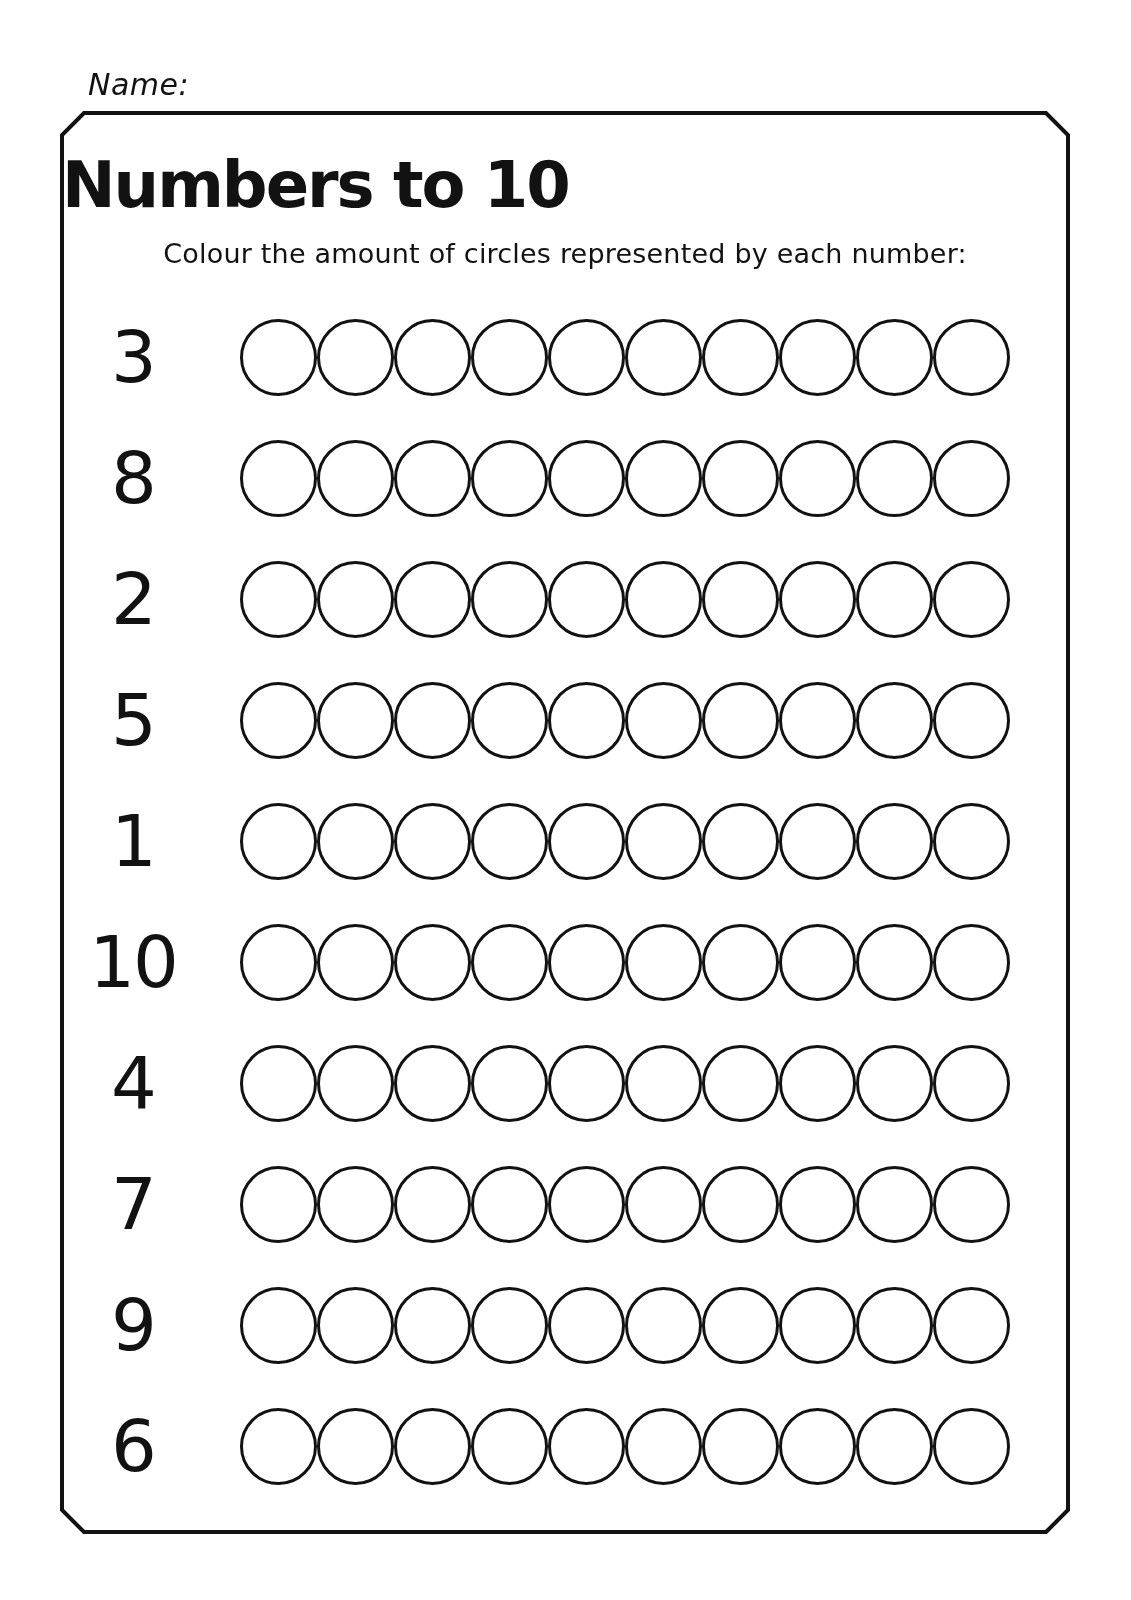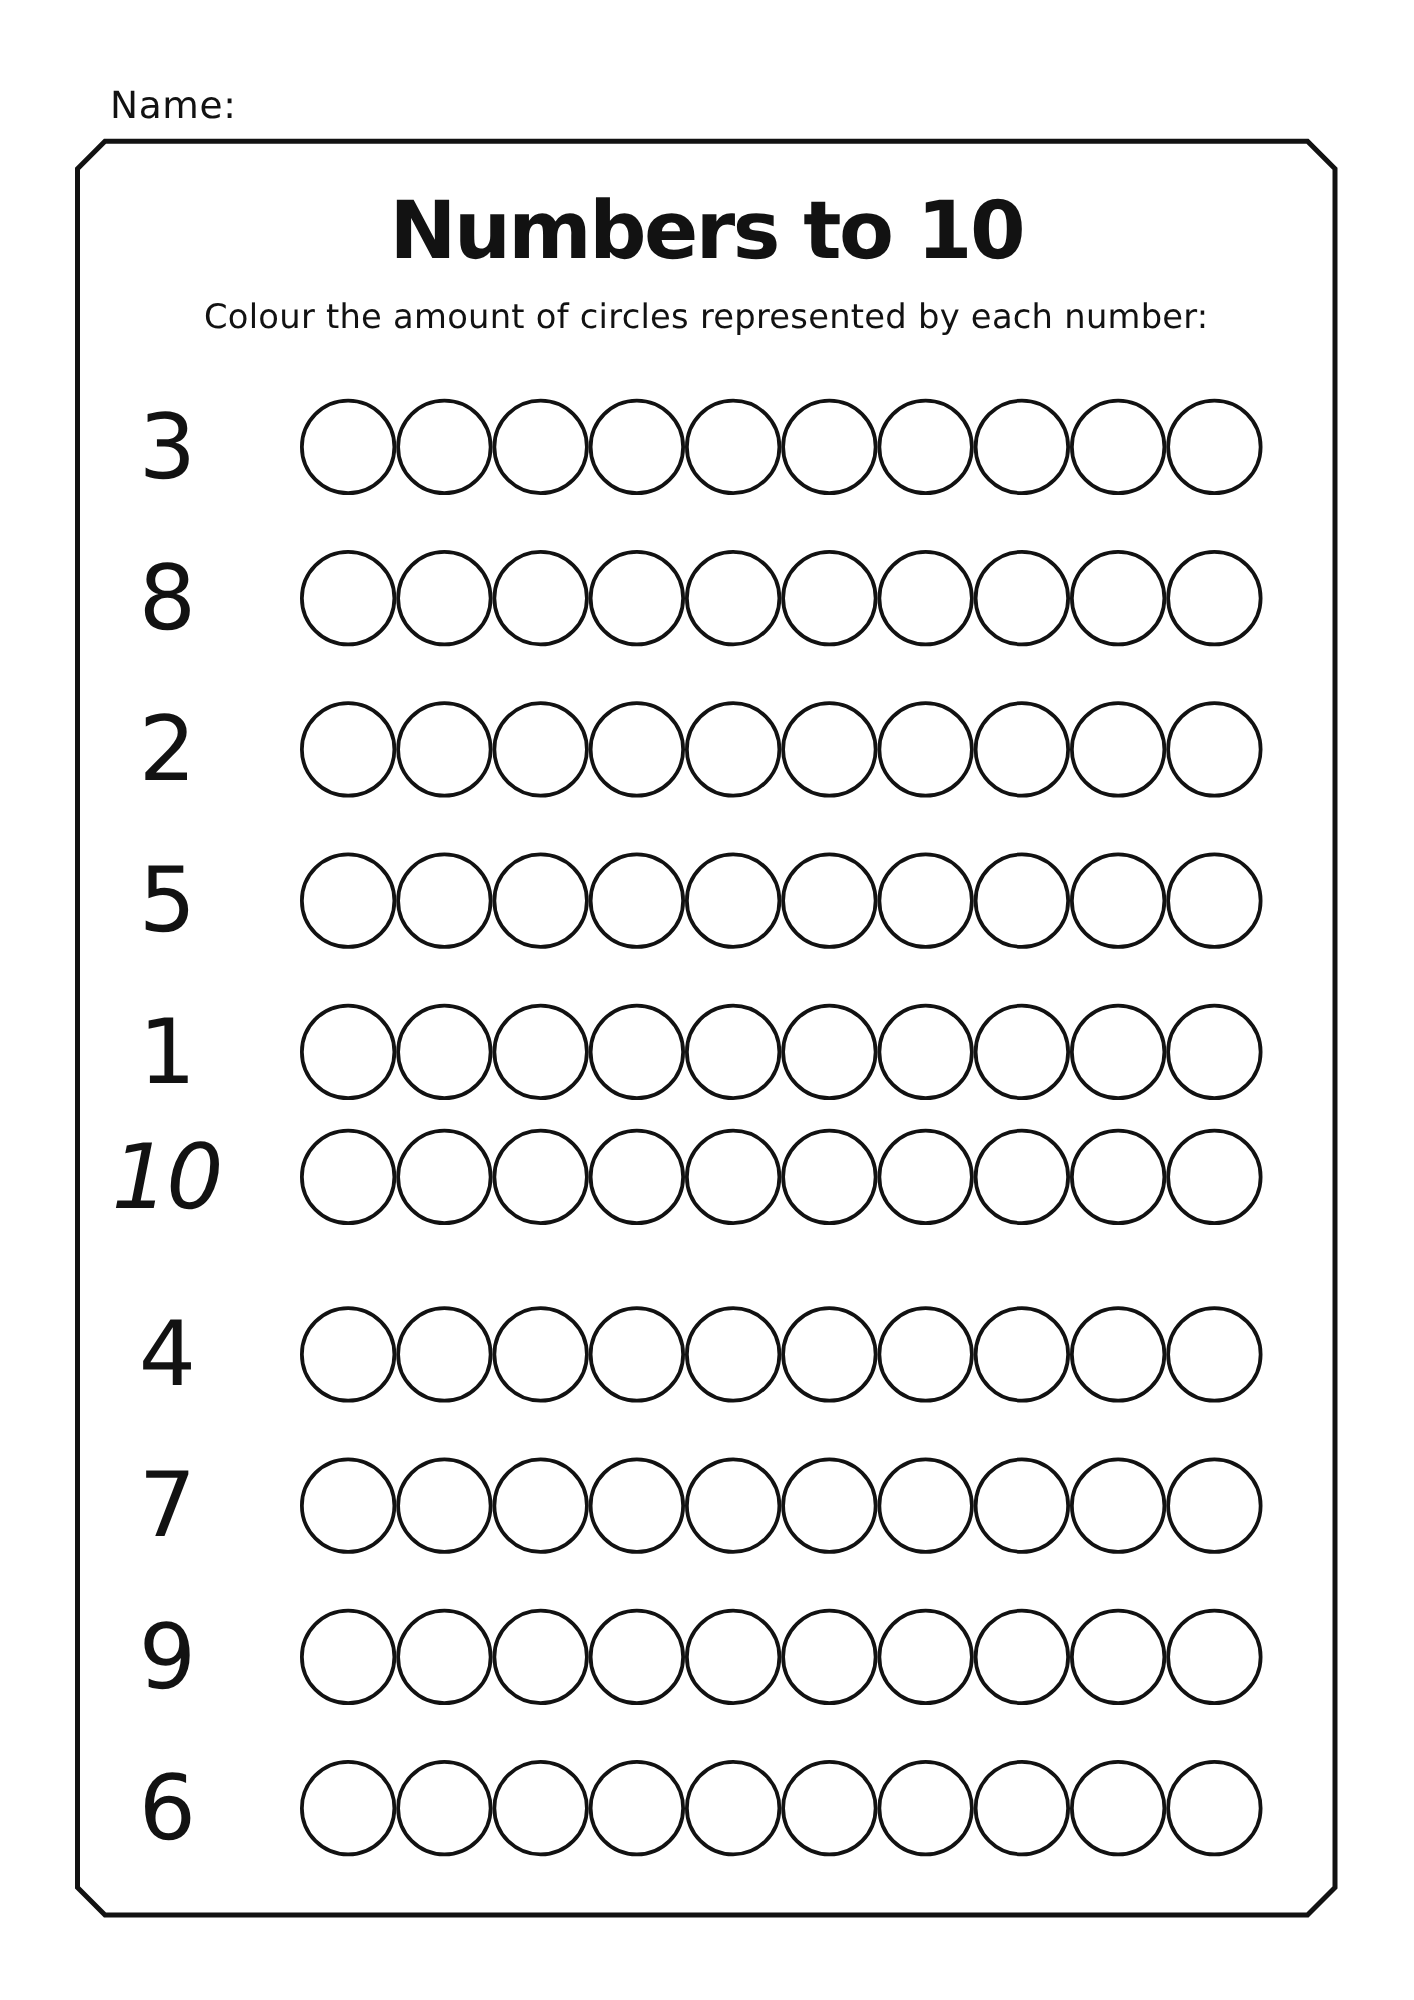--- a/index.html
+++ b/index.html
@@ -16,40 +16,41 @@
     font-family: "DejaVu Sans", "Liberation Sans", sans-serif;
     overflow: hidden;
   }
   .name-label {
     position: absolute;
     left: 88px;
     top: 70px;
     font-size: 30px;
     letter-spacing: 0.5px;
     line-height: 1;
+    font-style: italic;
   }
   .border-svg {
     position: absolute;
     left: 0;
     top: 0;
     pointer-events: none;
   }
   .border-svg polygon {
     fill: none;
     stroke: var(--ink, #121212);
     stroke-width: 4;
     stroke-linejoin: miter;
   }
   .title {
     position: absolute;
     left: 62px;
     width: 1006px;
     top: 150px;
     margin: 0;
-    text-align: center;
+    text-align: left;
     font-size: 64px;
     font-weight: bold;
     letter-spacing: -2px;
     line-height: 1.1;
   }
   .instruction {
     position: absolute;
     left: 62px;
     width: 1006px;
     top: 236px;
@@ -178,21 +179,21 @@
           <div class="circle"></div>
           <div class="circle"></div>
           <div class="circle"></div>
           <div class="circle"></div>
           <div class="circle"></div>
           <div class="circle"></div>
           <div class="circle"></div>
         </div>
   </div>
 
-  <div class="row" style="top: 902px; font-style: italic;">
+  <div class="row" style="top: 923px;">
     <div class="row-number">10</div>
     <div class="circles">
           <div class="circle"></div>
           <div class="circle"></div>
           <div class="circle"></div>
           <div class="circle"></div>
           <div class="circle"></div>
           <div class="circle"></div>
           <div class="circle"></div>
           <div class="circle"></div>

